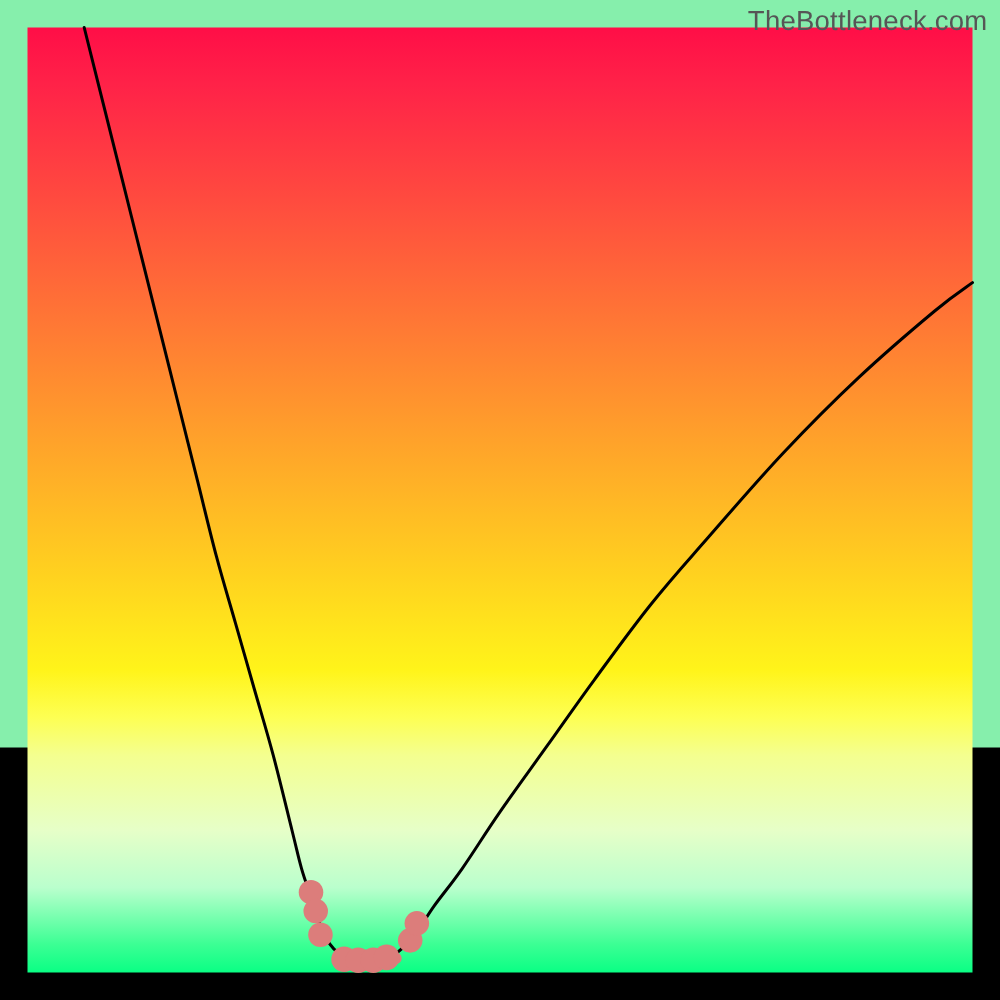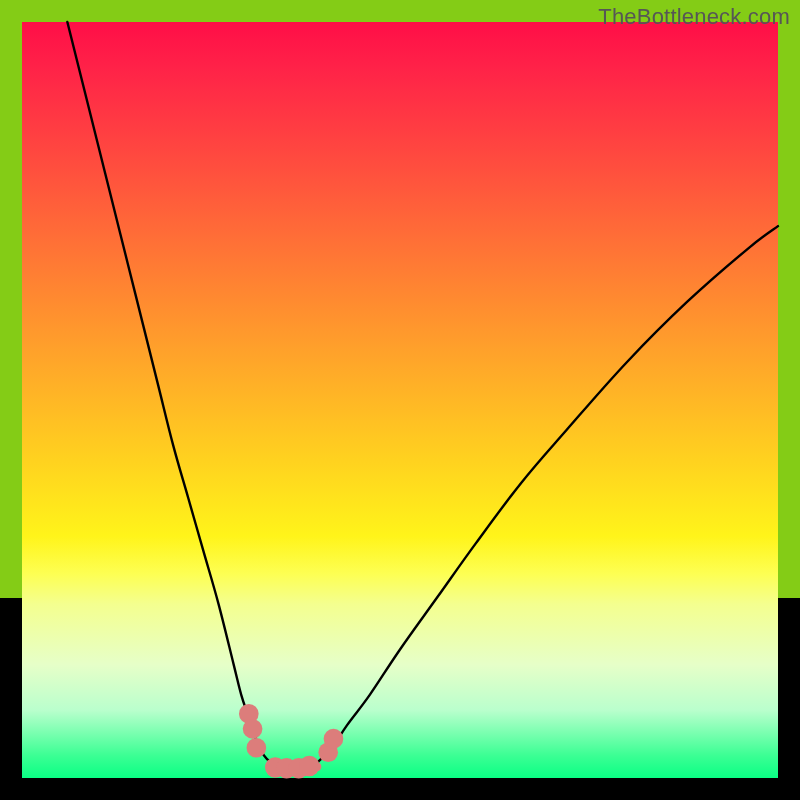--- a/index.html
+++ b/index.html
@@ -10,21 +10,21 @@
     background: #000;
     font-family: Arial, Helvetica, sans-serif;
     overflow: hidden;
   }
   .frame {
     position: absolute;
     left: 0;
     top: 0;
     width: 800px;
     height: 598px;
-    background: #84cc16;
+    background: #86efac;
   }
   .plot {
     position: absolute;
     left: 22px;
     top: 22px;
     width: 756px;
     height: 756px;
     
     background: linear-gradient(to bottom,
       #ff0e47 0%,

